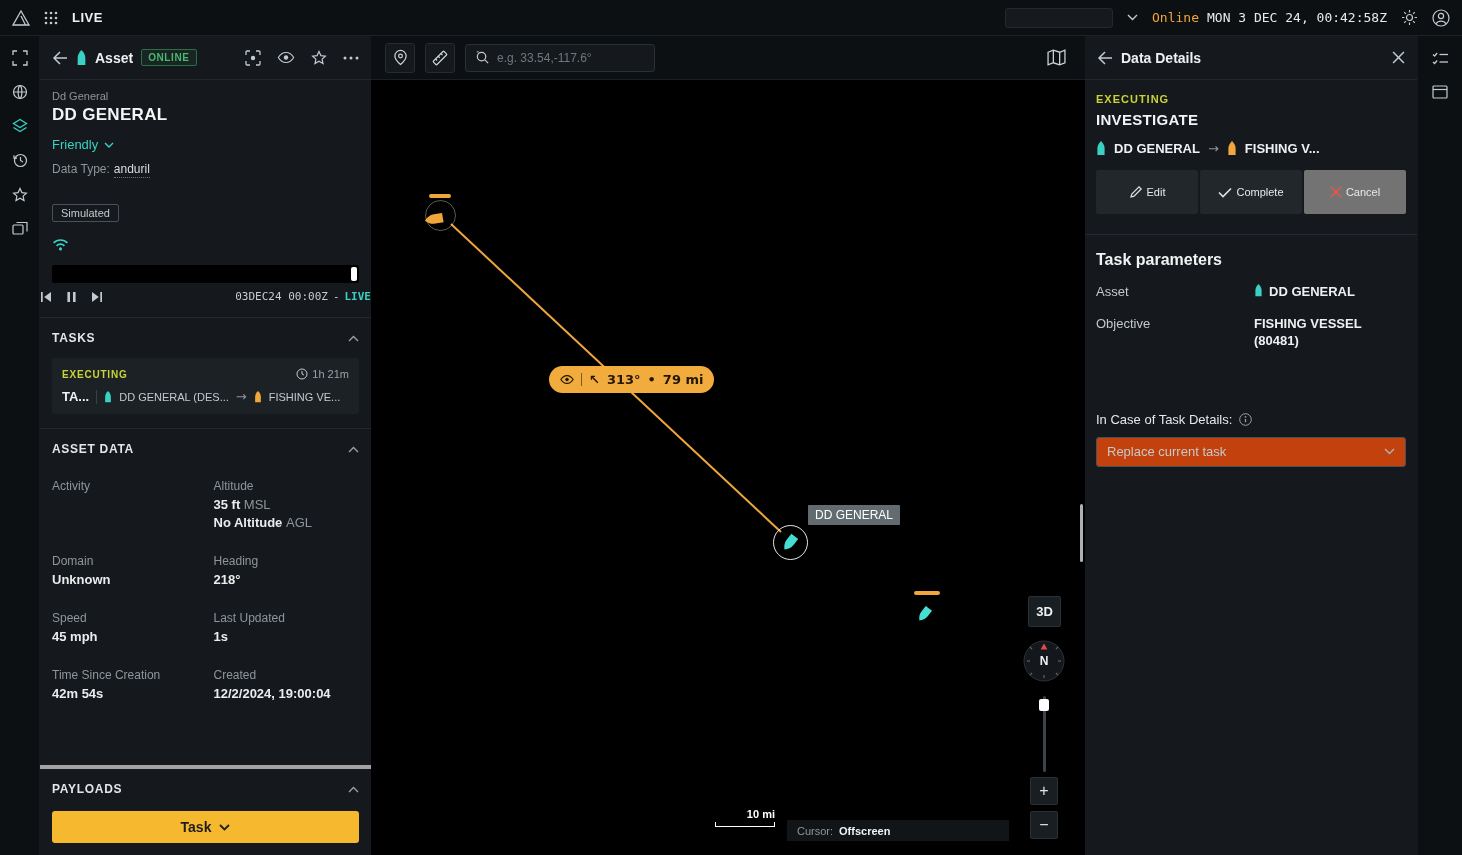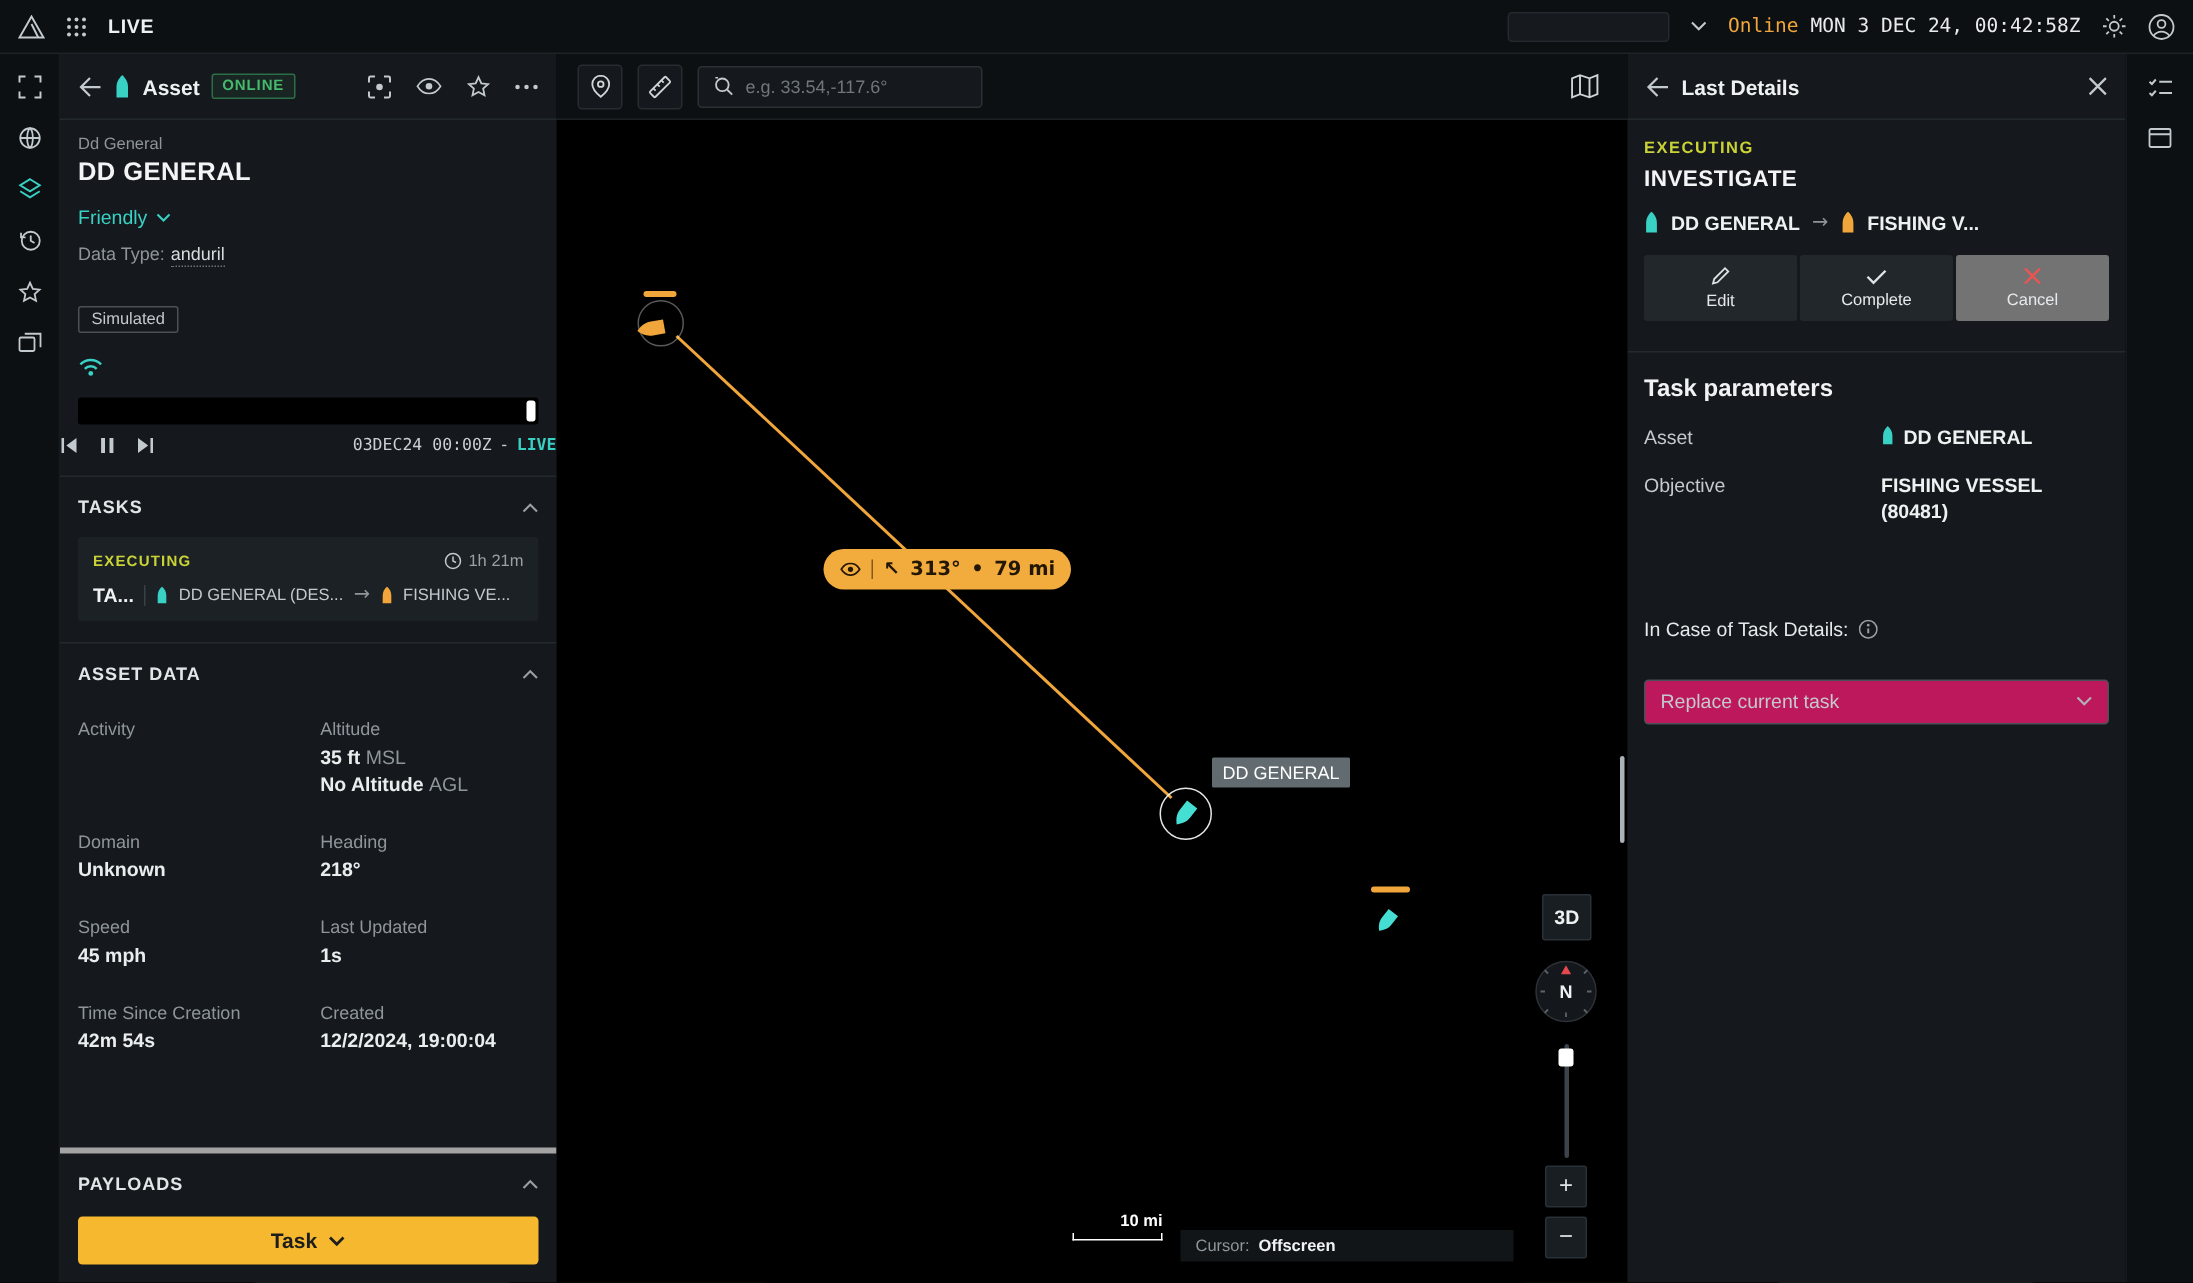--- a/index.html
+++ b/index.html
@@ -100,32 +100,32 @@
 
 .task-panel{position:absolute;left:1085px;top:36px;bottom:0;width:332px;background:#15181c;z-index:40;display:flex;flex-direction:column}
 .task-panel .p-head{flex:0 0 44px}
 .tp-body{padding:0 11px;flex:1;overflow:hidden}
 .tp-status{margin-top:13px;font-size:11px;font-weight:700;letter-spacing:1px;color:#c9d336}
 .tp-type{margin-top:6px;font-size:15px;font-weight:700;color:#f2f4f5;letter-spacing:.3px}
 .tp-chips{margin-top:13px;display:flex;align-items:center;gap:8px;white-space:nowrap;overflow:hidden}
 .tp-chips .nm{font-size:13px;font-weight:700;color:#eef1f2}
 .tp-chips .arr{color:#8e969b;font-family:"DejaVu Sans",sans-serif}
 .tp-actions{margin-top:14px;display:grid;grid-template-columns:1fr 1fr 1fr;gap:2px}
-.act-btn{height:44px;background:#22272b;border:none;border-radius:2px;display:flex;flex-direction:column;align-items:center;justify-content:center;gap:4px;color:#e6e9eb;font-size:11px;cursor:pointer;font-family:inherit}
+.act-btn{height:44px;background:#22272b;border:none;border-radius:2px;display:flex;flex-direction:row;align-items:center;justify-content:center;gap:4px;color:#e6e9eb;font-size:11px;cursor:pointer;font-family:inherit}
 .act-btn .ico{color:#dfe3e5}
 .act-btn.danger{background:#737373}
 .act-btn.danger .ico{color:#ef5350}
 .tp-divider{height:1px;background:#242a2f;margin:20px -11px 0}
 .tp-params-h{margin-top:16px;font-size:16px;font-weight:700;color:#f0f2f3}
 .param-row{margin-top:14px;display:flex;align-items:flex-start}
 .param-row .plbl{flex:0 0 158px;font-size:13px;color:#c3c9cd;padding-top:1px}
 .param-row .pval{display:flex;align-items:flex-start;gap:6px;font-size:13px;font-weight:700;color:#eef1f2;max-width:140px;line-height:1.35}
 .conflict{margin-top:62px;display:flex;align-items:center;gap:7px;font-size:13px;color:#e6e9eb}
 .conflict .ico{color:#9aa1a6}
-.select{margin-top:26px;height:30px;background:#be185d;border:1px solid #4a5156;border-radius:3px;display:flex;align-items:center;padding:4px 10px;color:#c3c9cd;font-size:13px;cursor:pointer}
+.select{margin-top:10px;height:30px;background:#c2410c;border:1px solid #4a5156;border-radius:3px;display:flex;align-items:center;padding:4px 10px;color:#c3c9cd;font-size:13px;cursor:pointer}
 .select .ico{margin-left:auto;color:#aeb4b8}
 </style>
 </head>
 <body>
 
 <div class="app">
 
   <header class="topbar">
     <span class="ico">
       <svg width="18" height="16" viewBox="0 0 18 16" fill="none" stroke="currentColor" stroke-width="1.3">
@@ -543,21 +543,21 @@
     <div class="map-scroll-thumb"></div>
   </main>
 
   <aside class="task-panel">
     <div class="p-head">
       <span class="ico">
         <svg width="16" height="14" viewBox="0 0 16 14" fill="none" stroke="currentColor" stroke-width="1.5">
             <path d="M8 1 2 7l6 6M2 7h13"></path>
           </svg>
       </span>
-      <span class="title">Last Details</span>
+      <span class="title">Data Details</span>
       <div class="spacer"></div>
       <span class="ico">
         <svg width="13" height="13" viewBox="0 0 12 12" fill="none" stroke="currentColor" stroke-width="1.4">
             <path d="M1 1l10 10M11 1 1 11"></path>
           </svg>
       </span>
     </div>
     <div class="tp-body">
       <div class="tp-status">EXECUTING</div>
       <div class="tp-type">INVESTIGATE</div>

